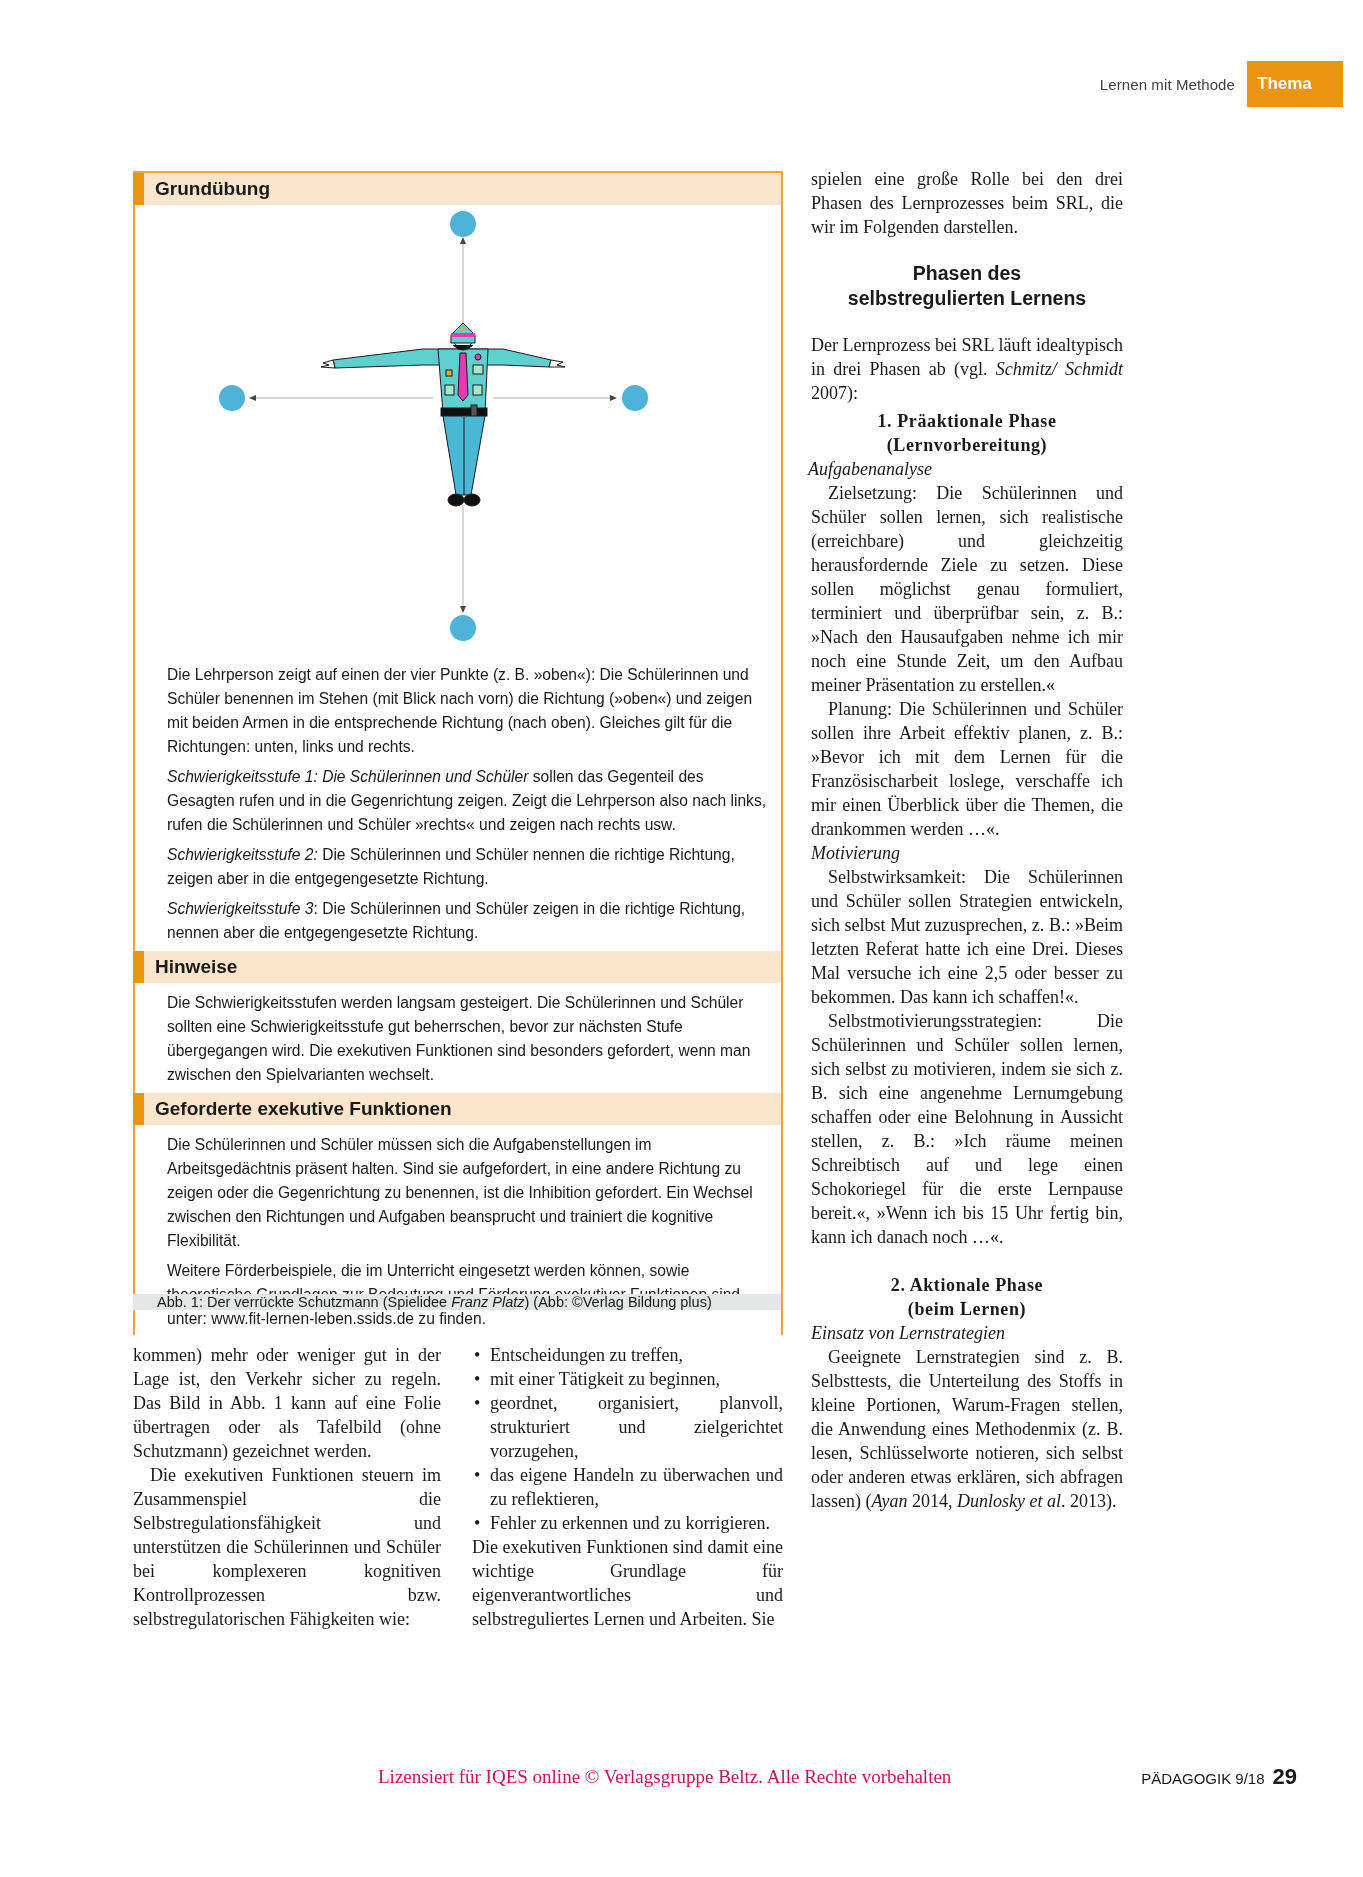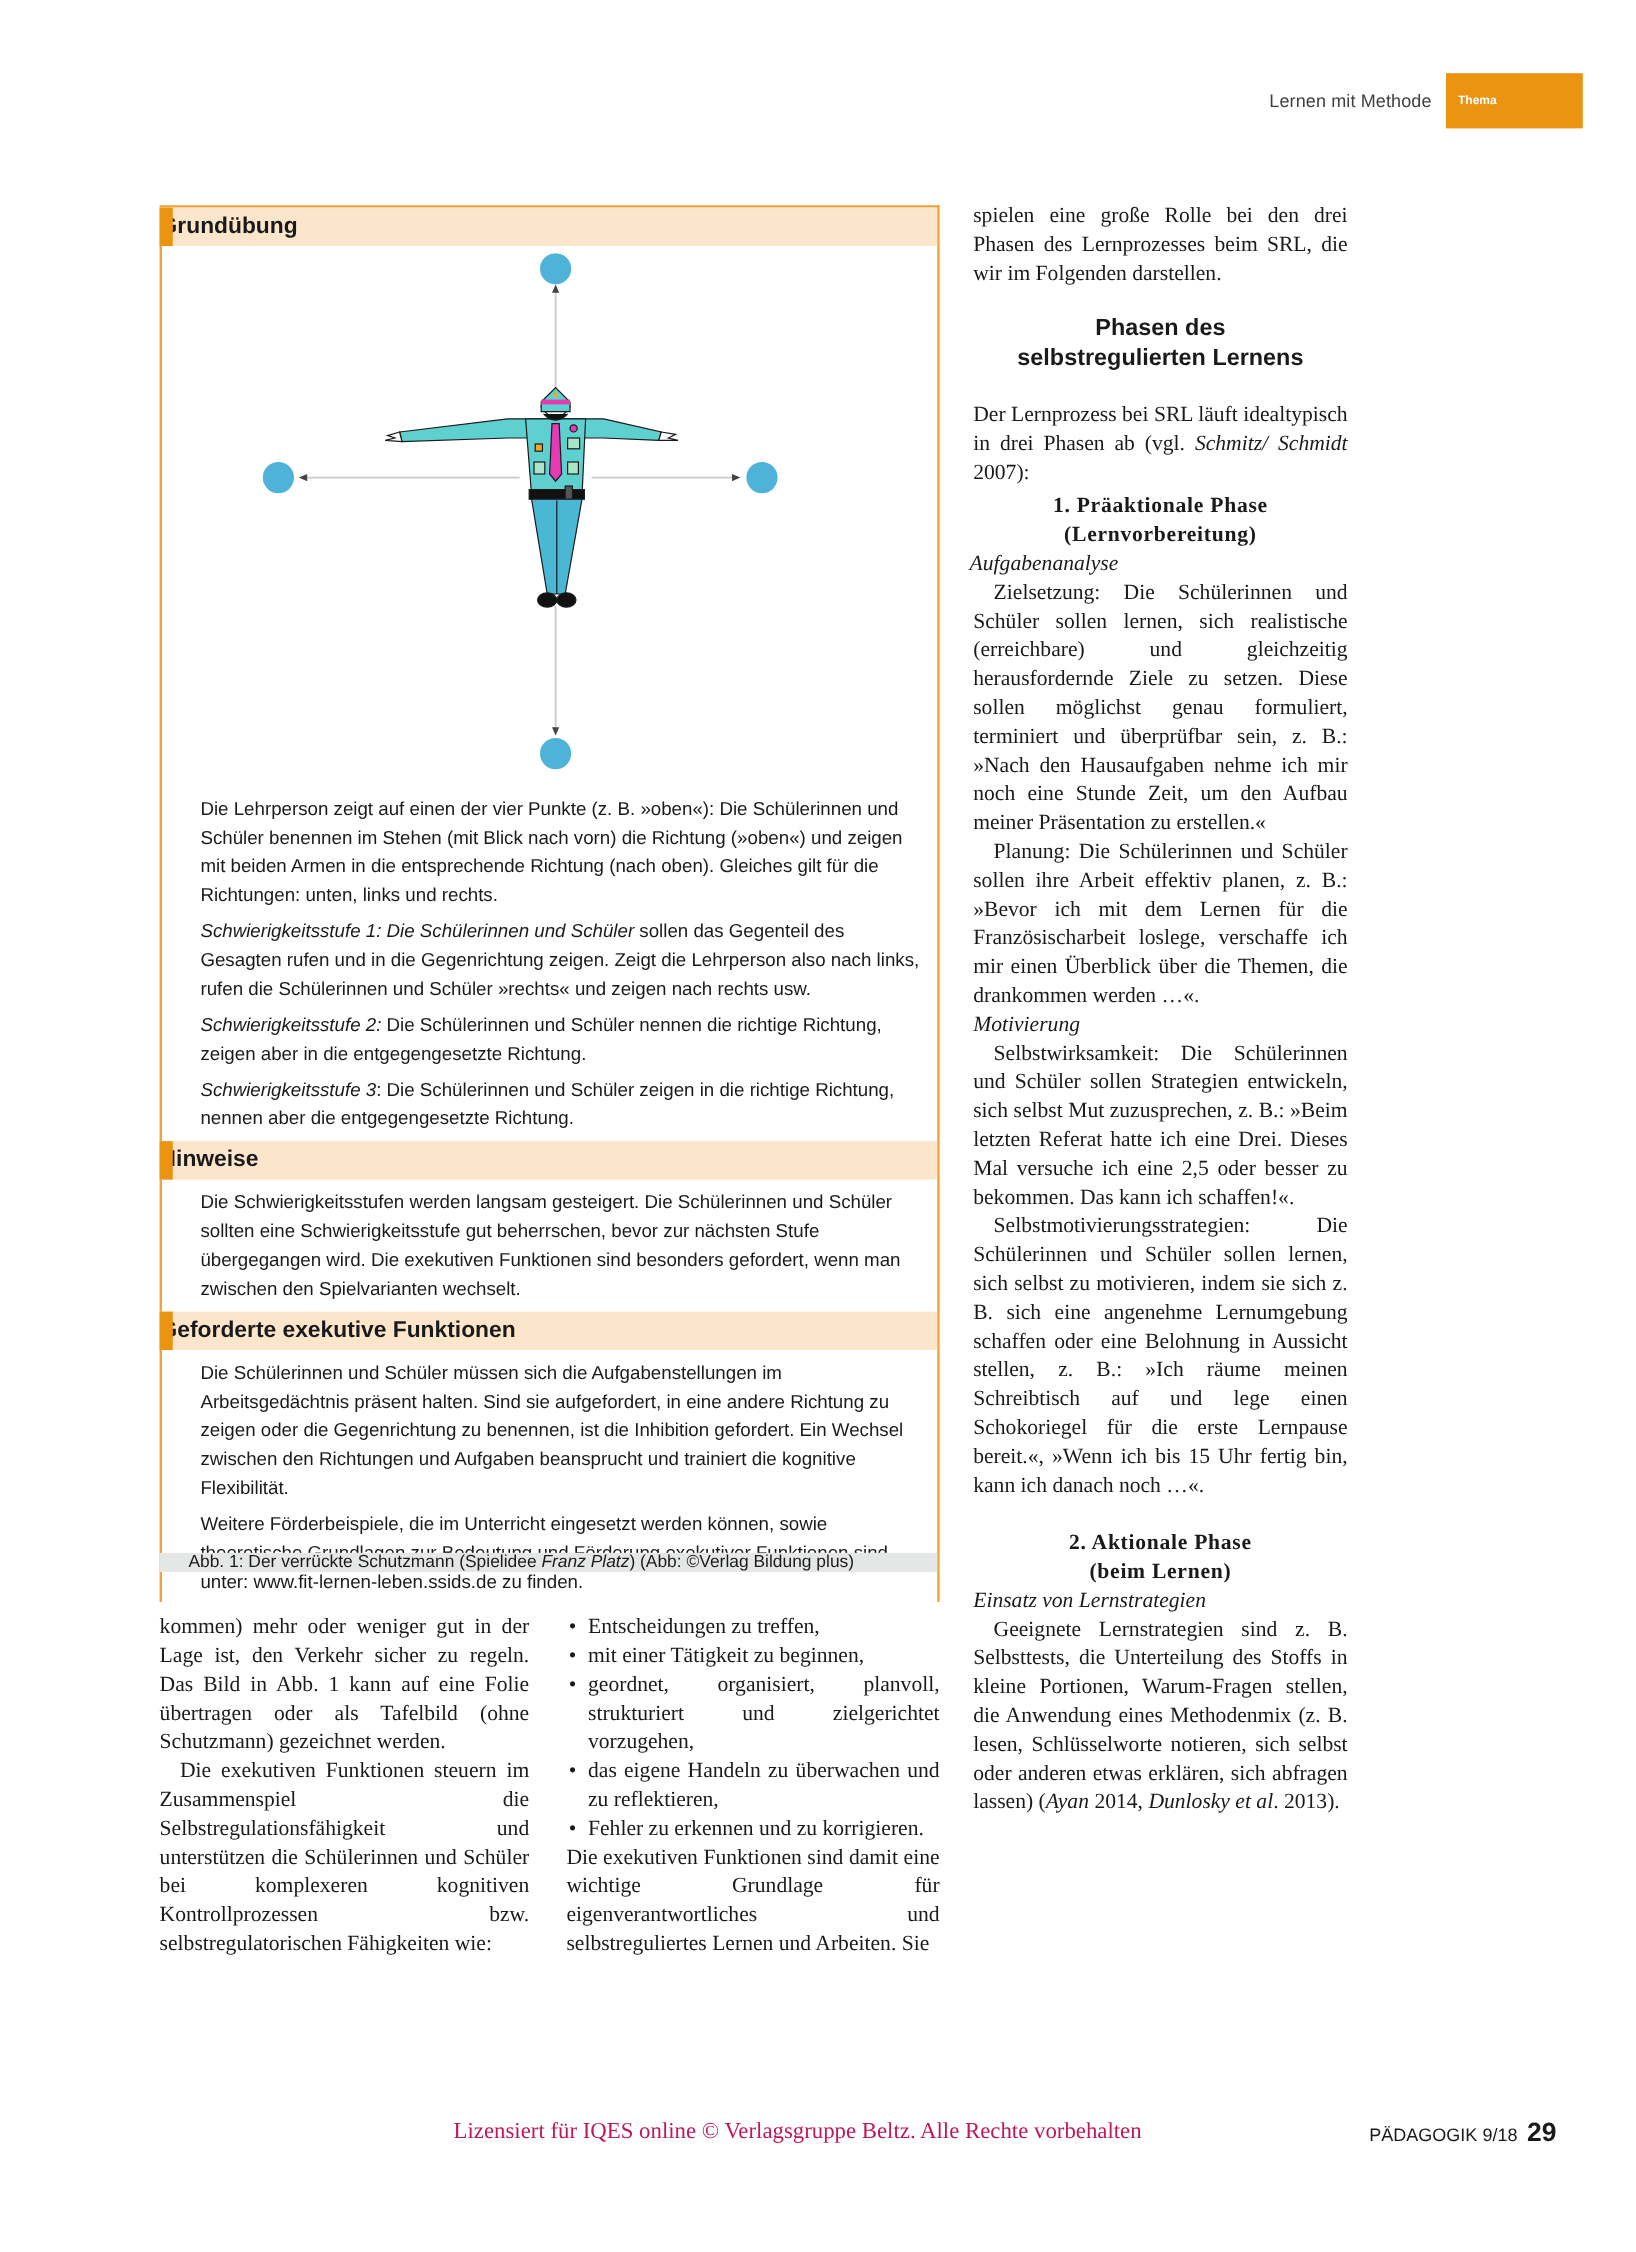--- a/index.html
+++ b/index.html
@@ -3,26 +3,26 @@
 <meta charset="utf-8">
 <style>
   html, body { margin:0; padding:0; background:#ffffff; }
   body { width:1363px; height:1877px; position:relative; overflow:hidden; color:#1a1a1a; }
   .sans { font-family:"Liberation Sans", "DejaVu Sans", sans-serif; }
   .serif { font-family:"Liberation Serif", "DejaVu Serif", serif; }
 
   
   .running-head { position:absolute; top:62px; right:0; height:44px; display:flex; align-items:center; }
   .running-head .section { font-size:15px; color:#404040; margin-right:12px; letter-spacing:0.1px; }
-  .running-head .tag { background:#ea9412; color:#fff; font-weight:bold; font-size:10px; width:114px; height:46px; box-sizing:border-box; padding-left:10px; display:flex; align-items:center; margin-right:44px; }
+  .running-head .tag { background:#ea9412; color:#fff; font-weight:bold; font-size:17px; width:96px; height:46px; box-sizing:border-box; padding-left:10px; display:flex; align-items:center; margin-right:20px; }
 
   
   .box { position:absolute; left:133px; top:171px; width:650px; border-right:2px solid #f0a43a; border-top:2px solid #f0a43a; box-sizing:border-box; }
   .box .left-rule { position:absolute; left:0; top:0; bottom:0; width:2px; background:#f0a43a; }
-  .box-head { background:#fbe6cc; height:32px; position:relative; display:flex; align-items:center; font-weight:bold; font-size:19px; color:#1a1a1a; }
+  .box-head { background:#fbe6cc; height:32px; position:relative; display:flex; align-items:center; font-weight:bold; font-size:19px; padding-left:22px; color:#1a1a1a; }
   .box-head::before { content:""; position:absolute; left:0; top:0; bottom:0; width:11px; background:#ea9412; }
   .box-body { padding:8px 12px 6px 34px; font-size:15.6px; line-height:24px; color:#1a1a1a; }
   .box-body p { margin:0 0 6px 0; }
   .box-body em { font-style:italic; }
   .figure { height:450px; position:relative; }
   .caption { position:absolute; left:133px; top:1294px; width:648px; height:16px; background:#e5e7e6; font-size:14.5px; display:flex; align-items:center; padding-left:24px; box-sizing:border-box; color:#1a1a1a; }
 
   
   .col { position:absolute; font-size:18px; line-height:24px; text-align:justify; color:#1a1a1a; }
   .col p { margin:0; }

